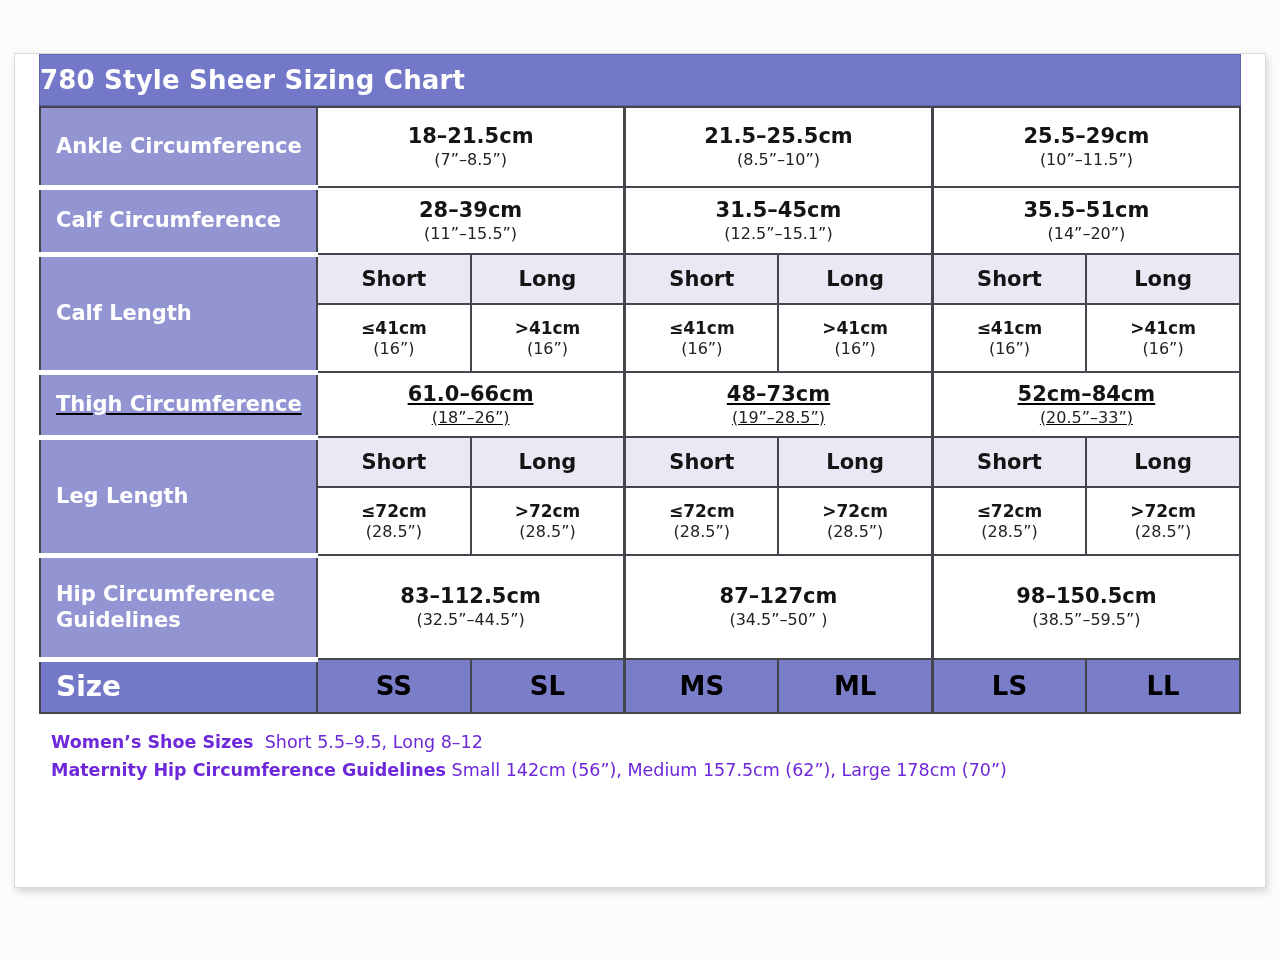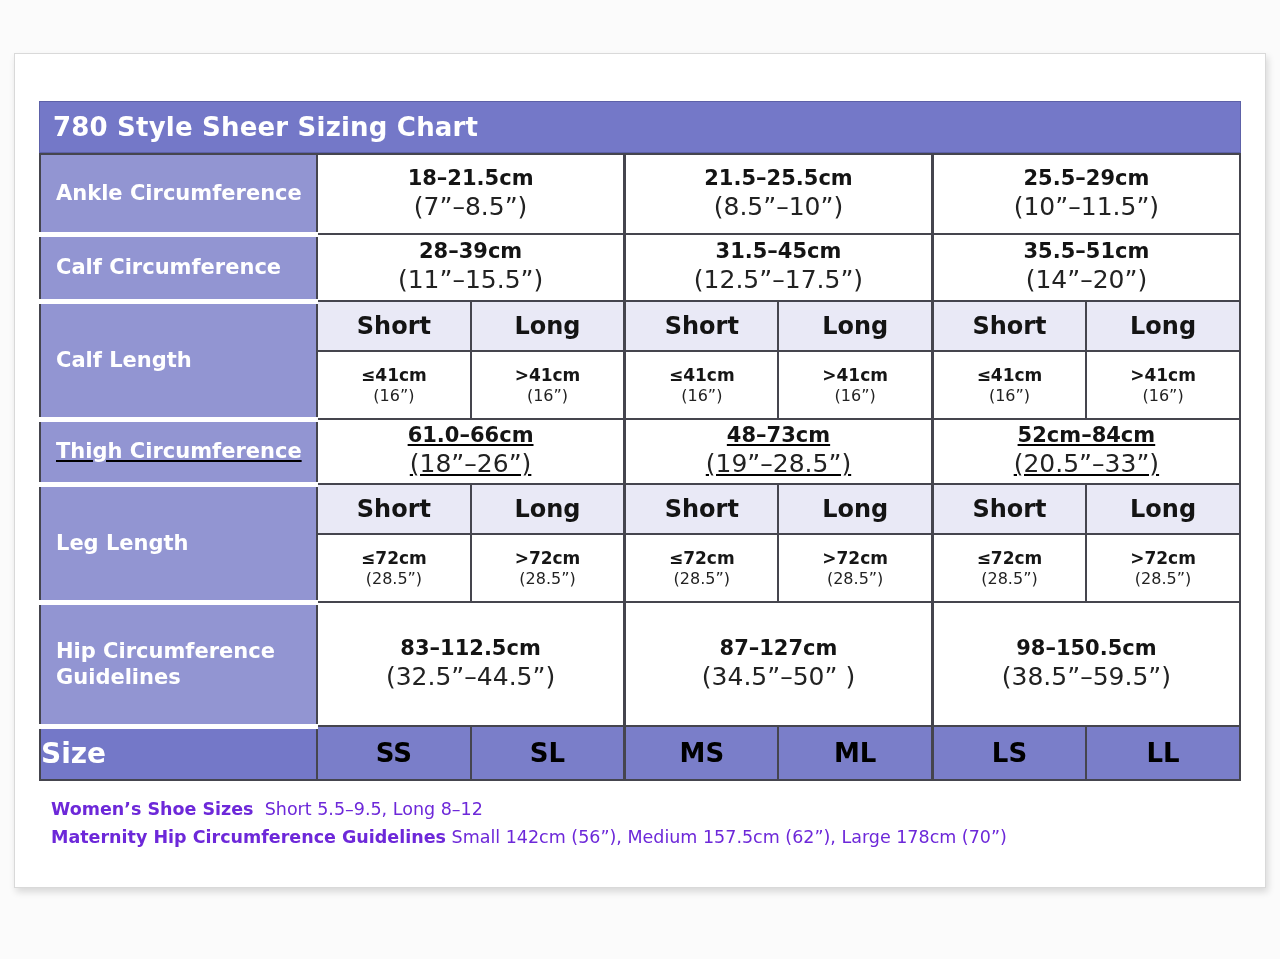--- a/index.html
+++ b/index.html
@@ -12,27 +12,25 @@
   .card {
     position: absolute;
     left: 14px; top: 53px;
     width: 1252px; height: 835px;
     background: #ffffff;
     border: 1px solid #d9d9d9;
     box-shadow: 2px 4px 7px rgba(0,0,0,0.14);
   }
   .inner { padding: 0 24px; }
   .title-bar {
-    margin-top: 47px;
     height: 52px;
     background: var(--title-bar, #7478c8);
     border: 1px solid #5d61a8;
     display: flex;
     align-items: center;
-    padding-left: 13px;
   }
   .title-bar h1 {
     color: #ffffff;
     font-size: 26px;
     font-weight: bold;
     letter-spacing: 0.2px;
   }
   .size-header-row {
     height: 54px;
     display: grid;
@@ -64,35 +62,36 @@
     border-left: 2px solid var(--border, #45454e);
     border-top: 2px solid var(--border, #45454e);
     border-bottom: 5px solid #ffffff;
   }
   td.lab.mid { border-top: none; margin-left: 40px; }
   td.size-lab {
     background: var(--title-bar, #7478c8);
     color: #ffffff;
     font-weight: bold;
     font-size: 28px;
+    padding-left: 15px;
     border-left: 2px solid var(--border, #45454e);
     border-bottom: 2px solid var(--border, #45454e);
     border-top: none;
   }
   
   td.val, td.subh, td.subv, td.sizev {
     border: 2px solid var(--border, #45454e);
     text-align: center;
   }
   td.gs { border-left-width: 3px; }
   td.val .cm   { font-size: 21px; font-weight: bold; color: #141414; line-height: 1.22; }
-  td.val .inch { font-size: 25px; font-weight: normal; color: #222222; line-height: 1.22; }
+  td.val .inch { font-size: 16px; font-weight: normal; color: #222222; line-height: 1.22; }
   td.subh {
     background: var(--subheader-bg, #e9e9f6);
-    font-size: 24px;
+    font-size: 21px;
     font-weight: bold;
     color: #141414;
   }
   td.subv .cm   { font-size: 17px; font-weight: 600; color: #161616; line-height: 1.3; }
   td.subv .inch { font-size: 16px; font-weight: 500; color: #222222; line-height: 1.3; }
   td.sizev {
     background: var(--size-cell, #7a7ec9);
     color: #000000;
     font-size: 26px;
     font-weight: bold;
@@ -147,21 +146,21 @@
       </tr>
 
       <tr style="height:67px;">
         <td class="lab mid">Calf Circumference</td>
         <td class="val" colspan="2">
           <div class="cm">28–39cm</div>
           <div class="inch">(11”–15.5”)</div>
         </td>
         <td class="val gs" colspan="2">
           <div class="cm">31.5–45cm</div>
-          <div class="inch">(12.5”–17.5”)</div>
+          <div class="inch">(12.5”–15.1”)</div>
         </td>
         <td class="val gs" colspan="2">
           <div class="cm">35.5–51cm</div>
           <div class="inch">(14”–20”)</div>
         </td>
       </tr>
 
       <tr style="height:50px;">
         <td class="lab mid" rowspan="2">Calf Length</td>
         <td class="subh">Short</td>
@@ -243,21 +242,21 @@
         <td class="subv gs">
           <div class="cm">≤72cm</div>
           <div class="inch">(28.5”)</div>
         </td>
         <td class="subv">
           <div class="cm">&gt;72cm</div>
           <div class="inch">(28.5”)</div>
         </td>
       </tr>
 
-      <tr style="height:124px;">
+      <tr style="height:104px;">
         <td class="lab mid">Hip Circumference Guidelines</td>
         <td class="val" colspan="2">
           <div class="cm">83–112.5cm</div>
           <div class="inch">(32.5”–44.5”)</div>
         </td>
         <td class="val gs" colspan="2">
           <div class="cm">87–127cm</div>
           <div class="inch">(34.5”–50” )</div>
         </td>
         <td class="val gs" colspan="2">

